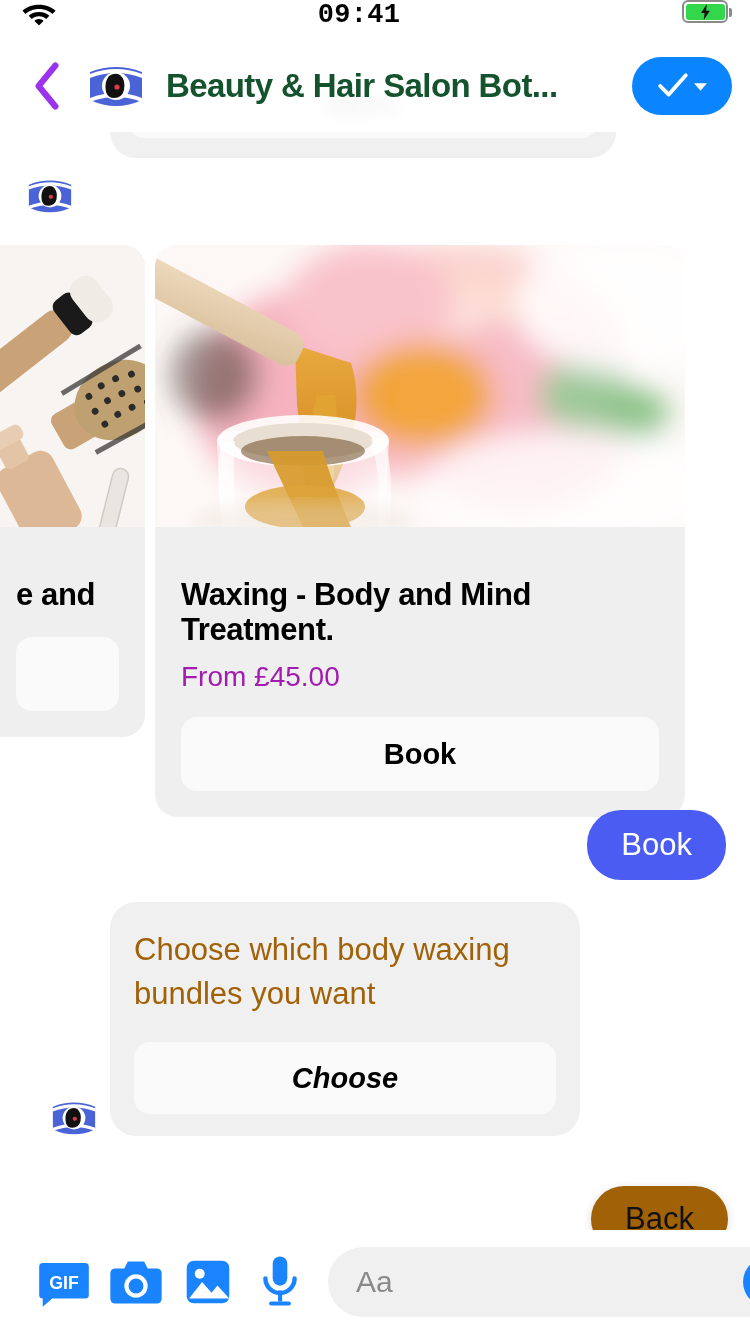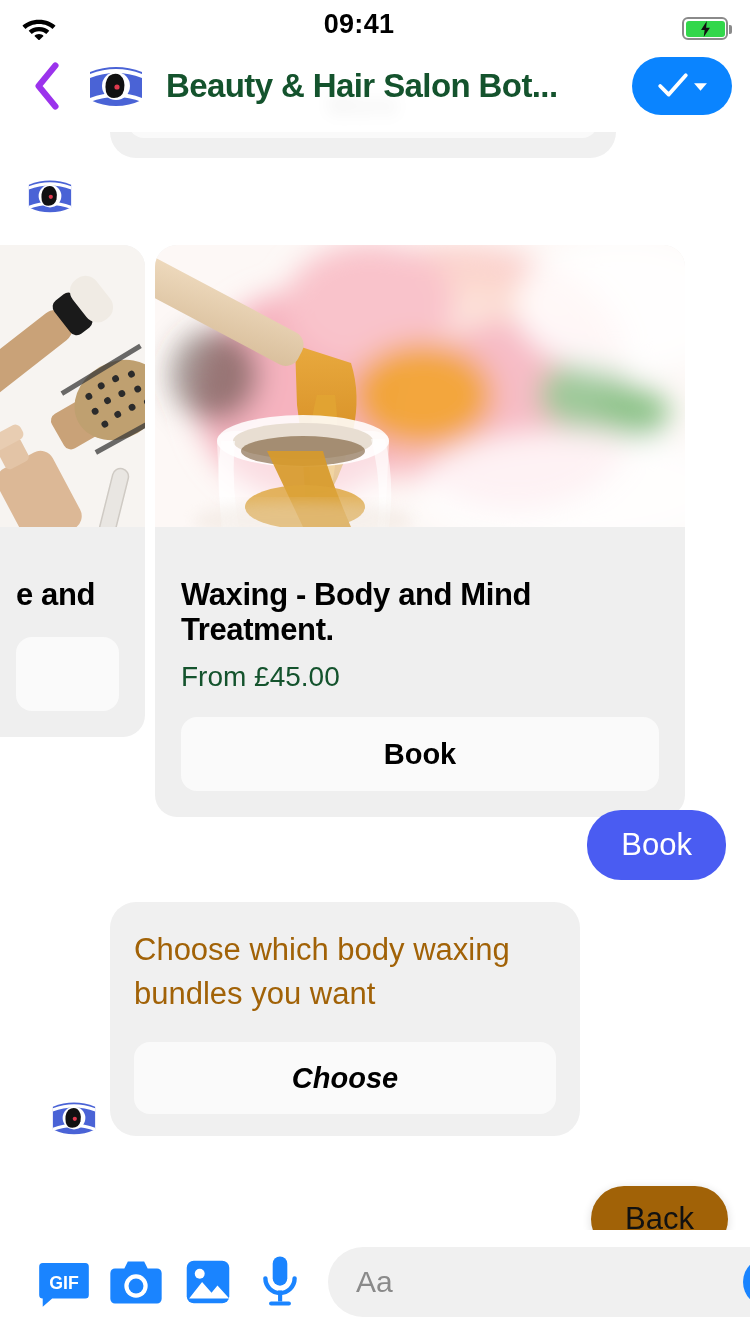--- a/index.html
+++ b/index.html
@@ -13,24 +13,25 @@
     position: relative;
     width: 750px; height: 1334px;
     background: #ffffff;
     overflow: hidden;
   }
 
   
   .status-bar {
     position: absolute; top: 0; left: 0;
     width: 750px; height: 40px;
-    display: flex; align-items: flex-end;
+    display: flex; align-items: flex-start;
     padding: 0 22px;
     background: #fff;
     z-index: 60;
+    font-family: Liberation Mono, monospace;
   }
   .status-wifi { width: 48px; display: flex; align-items: center; }
   .status-time {
     flex: 1; text-align: center;
     font-size: 27px; font-weight: bold; color: #000;
     letter-spacing: 0.3px;
   }
   .status-right { width: 80px; display: flex; justify-content: flex-end; align-items: center; }
   .battery {
     position: relative;
@@ -142,21 +143,21 @@
     margin-left: -10px;
     border-radius: 0 22px 22px 0;
   }
   .card-img { width: 100%; height: 282px; position: relative; overflow: hidden; }
   .card-body { padding: 22px 26px 0; }
   .card-title {
     font-size: 31px; font-weight: bold; color: #000;
     line-height: 1.12; letter-spacing: -0.4px; margin-top: 29px;
   }
   .card-sub {
-    font-size: 28px; color: #14532d; margin-top: 14px;
+    font-size: 28px; color: #a21caf; margin-top: 14px;
   }
   .card-btn {
     margin: 24px 26px 26px;
     height: 74px;
     background: #fafafa;
     border-radius: 16px;
     display: flex; align-items: center; justify-content: center;
     font-size: 29px; font-weight: bold; color: #000;
     cursor: pointer;
   }

